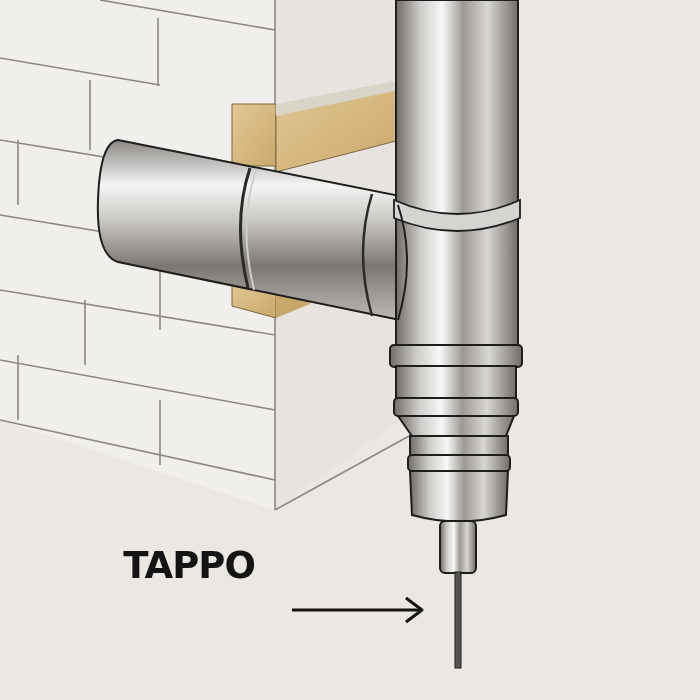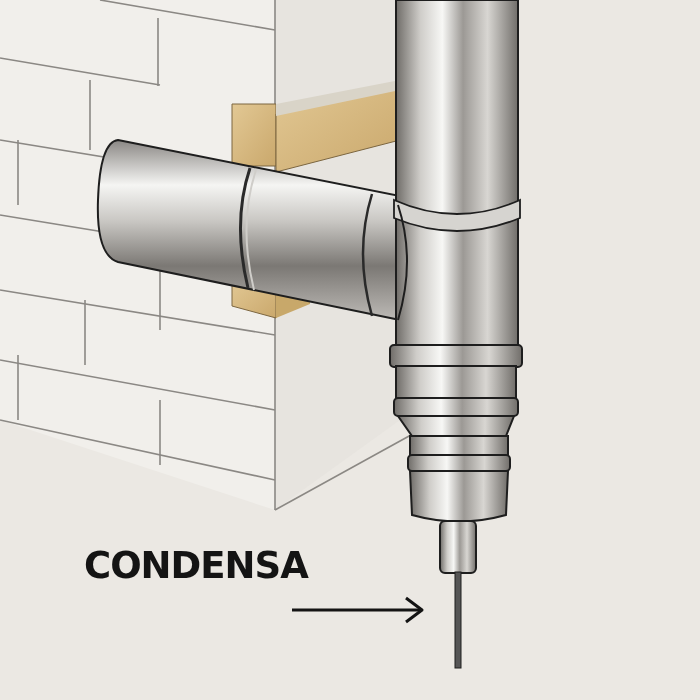--- a/index.html
+++ b/index.html
@@ -97,14 +97,14 @@
     <rect x="455" y="572" width="6" height="96" fill="#555" stroke="#1e1e1e" stroke-width="1"></rect>
   </g>
 
   <g>
     <line x1="292" y1="610" x2="420" y2="610" stroke="#141414" stroke-width="3"></line>
     <polyline points="406,598 422,610 406,622" fill="none" stroke="#141414" stroke-width="3" stroke-linejoin="round"></polyline>
   </g>
 </svg>
 
 <div class="label">
-  <span>CONDENSA</span>
+  <span>TAPPO</span>
 </div>
 
 </body></html>

